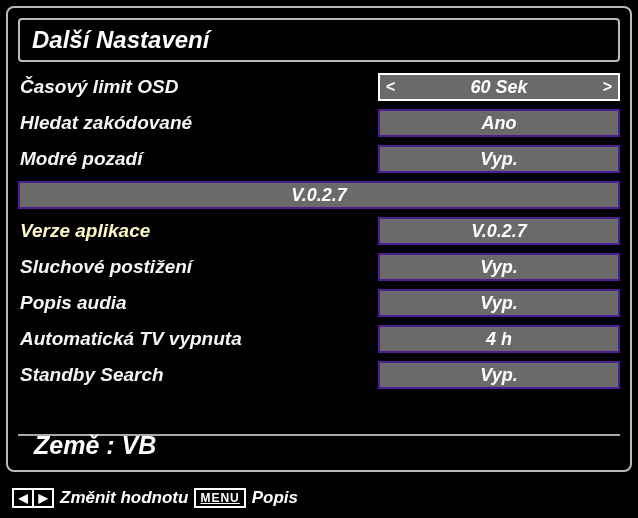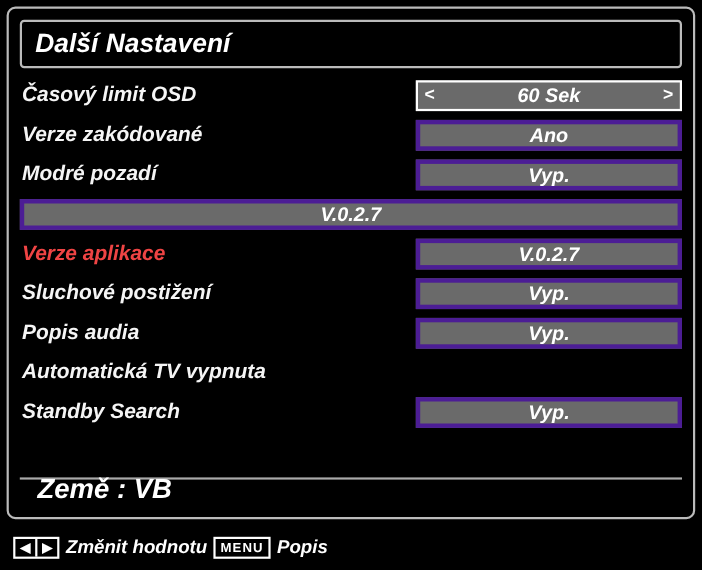--- a/index.html
+++ b/index.html
@@ -42,26 +42,26 @@
   }
   .label {
     flex: 0 0 360px;
     font-size: 19px;
     font-weight: bold;
     font-style: italic;
     color: #f5f5f5;
     padding-left: 2px;
   }
   .label.disabled {
-    color: #ef4444;
+    color: #fef9c3;
   }
   .value-box {
     flex: 1;
     background: #6a6a6a;
-    border: 4px solid #4c1d95;
+    border: 2px solid #4c1d95;
     height: 28px;
     display: flex;
     align-items: center;
     justify-content: center;
     position: relative;
     color: #fff;
     font-weight: bold;
     font-style: italic;
     font-size: 18px;
   }
@@ -125,41 +125,42 @@
   .menu-icon {
     display: inline-flex;
     border: 2px solid #fff;
     height: 20px;
     padding: 0 4px;
     align-items: center;
     font-size: 12px;
     font-style: normal;
     font-weight: bold;
     letter-spacing: 1px;
+    text-decoration: underline;
   }
 </style>
 </head>
 <body>
 
 <div class="outer-border">
   <div class="title-box">
     <div class="title-text">Další Nastavení</div>
   </div>
 
   <div class="rows" id="rows-container">
       <div class="row">
         <div class="label">Časový limit OSD</div>
         <div class="value-box selected">
           <span class="arrow left">&lt;</span>
           <span class="arrow right">&gt;</span>
           <span class="value-text">60 Sek</span>
         </div>
       </div>
       <div class="row">
-        <div class="label">Verze zakódované</div>
+        <div class="label">Hledat zakódované</div>
         <div class="value-box">
           <span class="value-text">Ano</span>
         </div>
       </div>
       <div class="row">
         <div class="label">Modré pozadí</div>
         <div class="value-box">
           <span class="value-text">Vyp.</span>
         </div>
       </div>
@@ -181,20 +182,23 @@
         </div>
       </div>
       <div class="row">
         <div class="label">Popis audia</div>
         <div class="value-box">
           <span class="value-text">Vyp.</span>
         </div>
       </div>
       <div class="row">
         <div class="label">Automatická TV vypnuta</div>
+        <div class="value-box">
+          <span class="value-text">4 h</span>
+        </div>
       </div>
       <div class="row">
         <div class="label">Standby Search</div>
         <div class="value-box">
           <span class="value-text">Vyp.</span>
         </div>
       </div>
     </div>
 
   <div class="country-line"></div>

